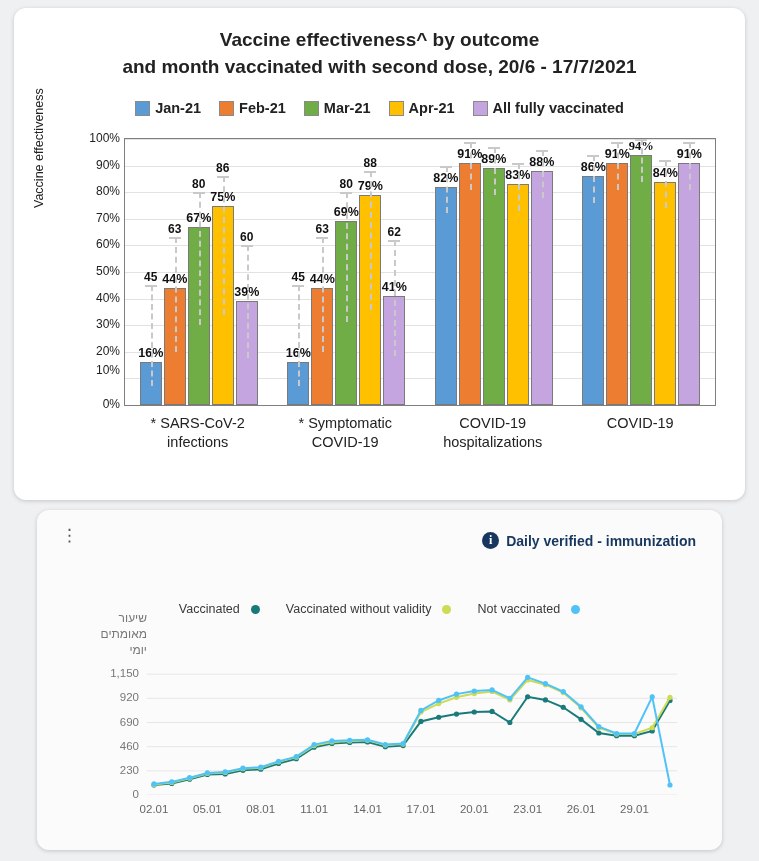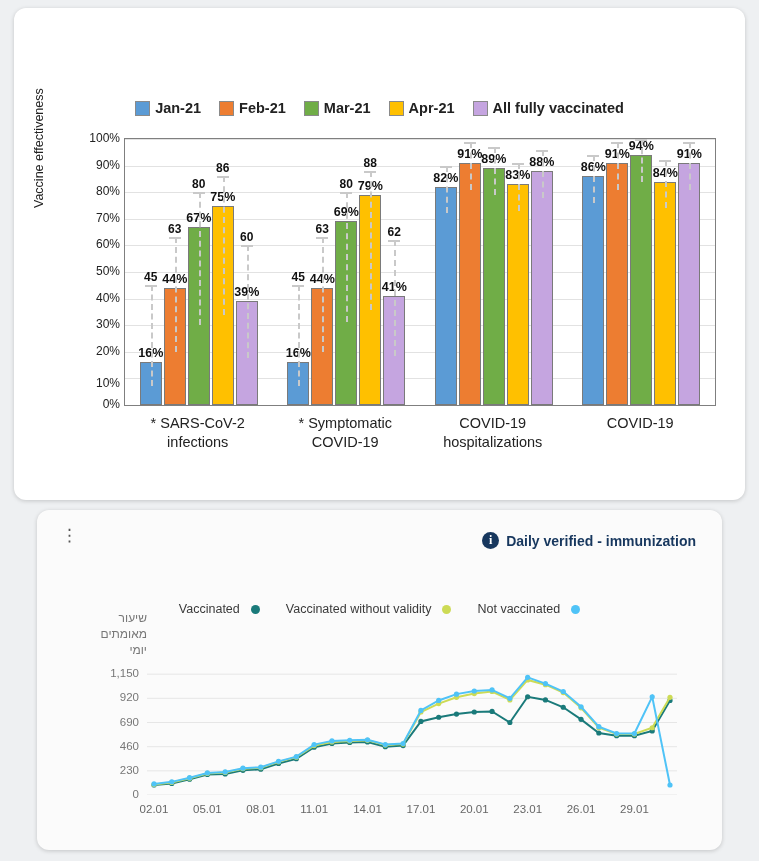--- a/index.html
+++ b/index.html
@@ -96,20 +96,24 @@
   }
   #line-plot{position:absolute;left:110px;top:140px;width:530px;height:145px;}
   .bytick{position:absolute;right:4px;font-size:11.5px;color:#777;text-align:right;width:46px;}
   .bxtick{position:absolute;font-size:11.5px;color:#666;text-align:center;width:44px;}
 </style>
 </head>
 <body>
 
 <div class="card" id="top-card">
 
+  <div id="chart-title">
+    <div>Vaccine effectiveness^ by outcome</div>
+    <div>and month vaccinated with second dose, 20/6 - 17/7/2021</div>
+  </div>
 
   <div id="legend-top">
     <div class="leg-item">
       <span class="leg-sw" style="background:#5b9bd5"></span>
       <span>Jan-21</span>
     </div>
     <div class="leg-item">
       <span class="leg-sw" style="background:#ed7d31"></span>
       <span>Feb-21</span>
     </div>
@@ -123,21 +127,21 @@
     </div>
     <div class="leg-item">
       <span class="leg-sw" style="background:#c5a5e0"></span>
       <span>All fully vaccinated</span>
     </div>
   </div>
 
   <div id="ylabel-top">Vaccine effectiveness</div>
   <div id="ytick-wrap">
       <div class="ytick" style="top: 260px;">0%</div>
-      <div class="ytick" style="top: 239px;">10%</div>
+      <div class="ytick" style="top: 226px;">10%</div>
       <div class="ytick" style="top: 206.8px;">20%</div>
       <div class="ytick" style="top: 180.2px;">30%</div>
       <div class="ytick" style="top: 153.6px;">40%</div>
       <div class="ytick" style="top: 127px;">50%</div>
       <div class="ytick" style="top: 100.4px;">60%</div>
       <div class="ytick" style="top: 73.8px;">70%</div>
       <div class="ytick" style="top: 47.2px;">80%</div>
       <div class="ytick" style="top: 20.6px;">90%</div>
       <div class="ytick" style="top: -6px;">100%</div>
     </div>
@@ -196,21 +200,21 @@
       <div class="bar" style="left: 210.25px; width: 22px; height: 183.54px; background: rgb(112, 173, 71);"></div>
       <div class="bar-val" style="left: 203.25px; width: 36px; top: 66.46px;">69%</div>
       <div class="ci-line" style="left: 221.25px; top: 53.2px; height: 130.207px;"></div>
       <div class="ci-cap" style="left: 215.25px; top: 53.2px; width: 12px;"></div>
       <div class="ci-val" style="left: 203.25px; width: 36px; top: 38.2px;">80</div>
       <div class="bar" style="left: 357.75px; width: 22px; height: 236.74px; background: rgb(112, 173, 71);"></div>
       <div class="bar-val" style="left: 350.75px; width: 36px; top: 13.26px;">89%</div>
       <div class="ci-line" style="left: 368.75px; top: 7.98px; height: 47.88px;"></div>
       <div class="ci-cap" style="left: 362.75px; top: 7.98px; width: 12px;"></div>
       <div class="bar" style="left: 505.25px; width: 22px; height: 250.04px; background: rgb(112, 173, 71);"></div>
-      <div class="bar-val" style="left: 498.25px; width: 36px; top: -0.0399999px;">94%</div>
+      <div class="bar-val" style="left: 498.25px; width: 36px; top: -0.0399999px; font-family: Liberation Serif, serif;">94%</div>
       <div class="ci-line" style="left: 516.25px; top: 0px; height: 42.56px;"></div>
       <div class="ci-cap" style="left: 510.25px; top: 0px; width: 12px;"></div>
       <div class="bar" style="left: 86.75px; width: 22px; height: 199.5px; background: rgb(255, 192, 0);"></div>
       <div class="bar-val" style="left: 79.75px; width: 36px; top: 50.5px;">75%</div>
       <div class="ci-line" style="left: 97.75px; top: 37.24px; height: 138.985px;"></div>
       <div class="ci-cap" style="left: 91.75px; top: 37.24px; width: 12px;"></div>
       <div class="ci-val" style="left: 79.75px; width: 36px; top: 22.24px;">86</div>
       <div class="bar" style="left: 234.25px; width: 22px; height: 210.14px; background: rgb(255, 192, 0);"></div>
       <div class="bar-val" style="left: 227.25px; width: 36px; top: 39.86px;">79%</div>
       <div class="ci-line" style="left: 245.25px; top: 31.92px; height: 139.517px;"></div>

